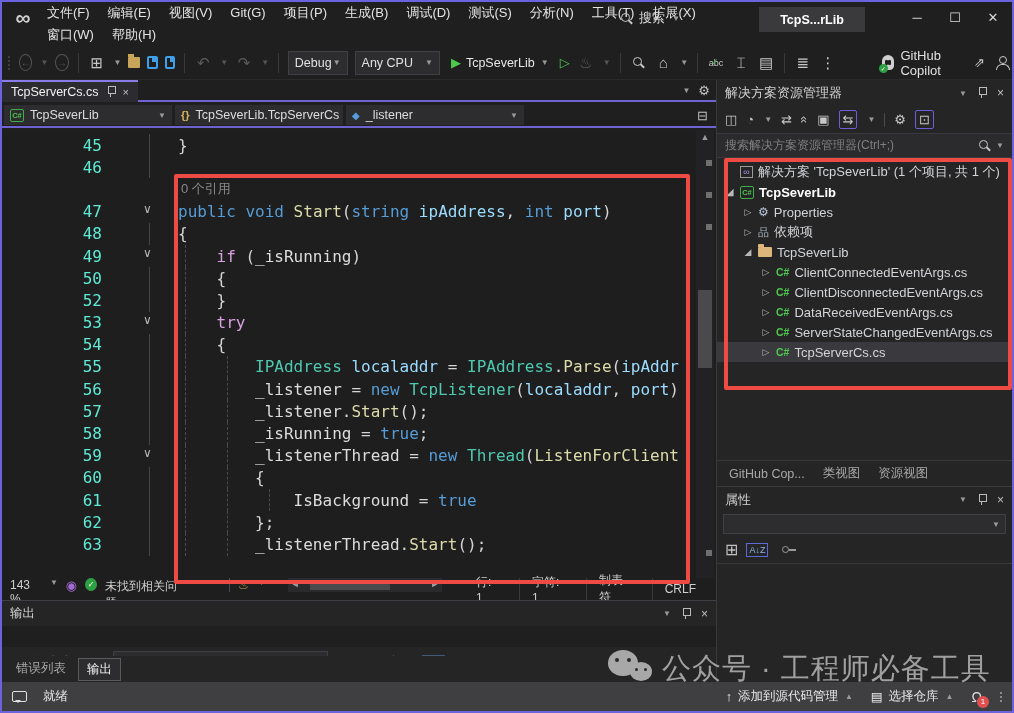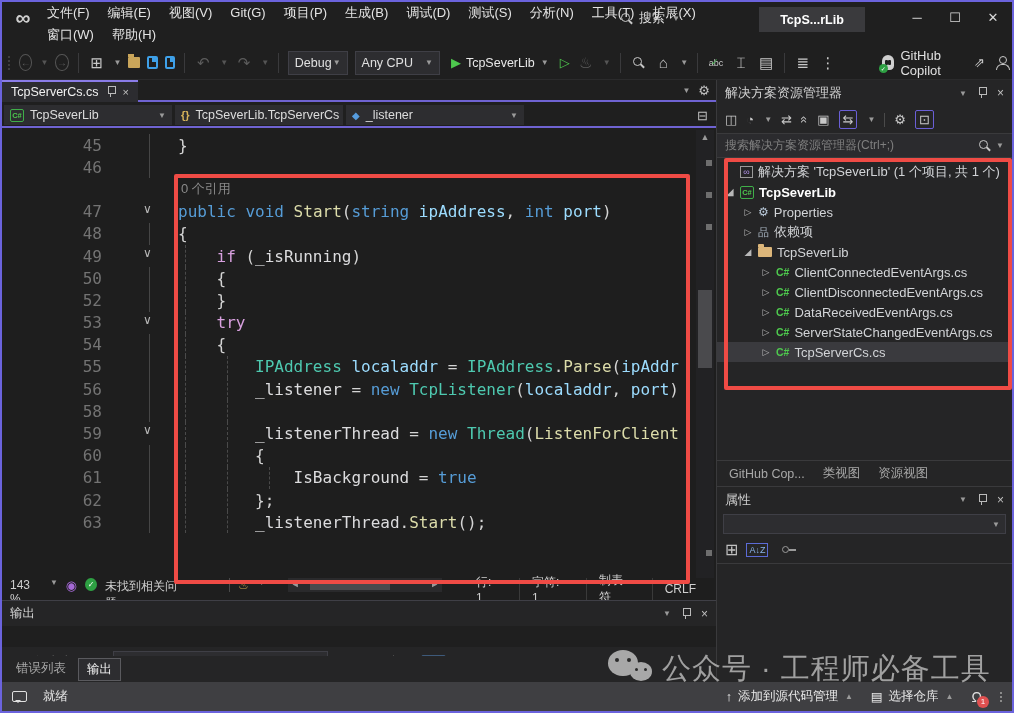--- a/index.html
+++ b/index.html
@@ -57,21 +57,21 @@
   .csbox{width:14px;height:13px;border:1px solid #3fae49;color:#4ec94e;font-size:7.5px;font-weight:bold;
     display:inline-flex;align-items:center;justify-content:center;border-radius:2px;}
   .class-glyph{color:#d8b45a;font-weight:bold;font-size:11px;}
   .field-glyph{color:#569cde;font-size:10px;}
   .split-icon{margin-left:auto;margin-right:6px;color:#c0c0c0;font-size:13px;}
 
   
   .editor{left:0;top:128px;width:714px;height:448px;background:#1e1e1e;padding-top:4px;overflow:hidden;}
   .code-row{position:relative;height:22.2px;display:flex;align-items:center;
     font-family:"DejaVu Sans Mono","Liberation Mono",monospace;font-size:16px;white-space:pre;}
-  .ln{width:100px;text-align:right;color:#737373;flex:none;}
+  .ln{width:100px;text-align:right;color:#5eead4;flex:none;}
   .fold{position:relative;width:76px;flex:none;height:100%;}
   .fold.line::after{content:"";position:absolute;left:47px;top:0;bottom:0;border-left:1px solid #464646;}
   .fold.chev::after{content:"∨";position:absolute;left:41px;top:1px;color:#b8b8b8;font-size:12px;
     font-family:"Liberation Sans",sans-serif;}
   .code{flex:none;}
   .guide{position:absolute;top:0;bottom:0;border-left:1px dashed #4a4a4a;}
   .codelens{margin-left:179px;color:#8a8a8a;font-size:13px;font-family:"Liberation Sans",sans-serif;}
   .tok-kw{color:#569cd6}.tok-ctl{color:#d8a0df}.tok-fn{color:#dcdcaa}.tok-cls{color:#4ec9b0}
   .tok-prm{color:#9cdcfe}.tok-fld{color:#dcdcde}.tok-pln{color:#d4d4d4}
 
@@ -320,21 +320,22 @@
         <div class="code-row"><span class="codelens">0 个引用</span></div>
         <div class="code-row"><span class="ln">47</span><span class="fold chev"></span><span class="code"><span class="tok-kw">public </span><span class="tok-kw">void </span><span class="tok-fn">Start</span><span class="tok-pln">(</span><span class="tok-kw">string </span><span class="tok-prm">ipAddress</span><span class="tok-pln">, </span><span class="tok-kw">int </span><span class="tok-prm">port</span><span class="tok-pln">)</span></span></div>
         <div class="code-row"><span class="ln">48</span><span class="fold line"></span><span class="code"><span class="tok-pln">{</span></span></div>
         <div class="code-row"><span class="ln">49</span><span class="fold chev"></span><span class="guide" style="left: 183px;"></span><span class="code"><span class="tok-pln">    </span><span class="tok-ctl">if</span><span class="tok-pln"> (</span><span class="tok-fld">_isRunning</span><span class="tok-pln">)</span></span></div>
         <div class="code-row"><span class="ln">50</span><span class="fold line"></span><span class="guide" style="left: 183px;"></span><span class="code"><span class="tok-pln">    {</span></span></div>
         <div class="code-row"><span class="ln">52</span><span class="fold line"></span><span class="guide" style="left: 183px;"></span><span class="code"><span class="tok-pln">    }</span></span></div>
         <div class="code-row"><span class="ln">53</span><span class="fold chev"></span><span class="guide" style="left: 183px;"></span><span class="code"><span class="tok-pln">    </span><span class="tok-ctl">try</span></span></div>
         <div class="code-row"><span class="ln">54</span><span class="fold line"></span><span class="guide" style="left: 183px;"></span><span class="code"><span class="tok-pln">    {</span></span></div>
         <div class="code-row"><span class="ln">55</span><span class="fold line"></span><span class="guide" style="left: 183px;"></span><span class="guide" style="left: 225px;"></span><span class="code"><span class="tok-pln">        </span><span class="tok-cls">IPAddress </span><span class="tok-prm">localaddr</span><span class="tok-pln"> = </span><span class="tok-cls">IPAddress</span><span class="tok-pln">.</span><span class="tok-fn">Parse</span><span class="tok-pln">(</span><span class="tok-prm">ipAddr</span></span></div>
         <div class="code-row"><span class="ln">56</span><span class="fold line"></span><span class="guide" style="left: 183px;"></span><span class="guide" style="left: 225px;"></span><span class="code"><span class="tok-pln">        </span><span class="tok-fld">_listener</span><span class="tok-pln"> = </span><span class="tok-kw">new </span><span class="tok-cls">TcpListener</span><span class="tok-pln">(</span><span class="tok-prm">localaddr</span><span class="tok-pln">, </span><span class="tok-prm">port</span><span class="tok-pln">)</span></span></div>
-        <div class="code-row"><span class="ln">58</span><span class="fold line"></span><span class="guide" style="left: 183px;"></span><span class="guide" style="left: 225px;"></span></div>
+        <div class="code-row"><span class="ln">57</span><span class="fold line"></span><span class="guide" style="left: 183px;"></span><span class="guide" style="left: 225px;"></span><span class="code"><span class="tok-pln">        </span><span class="tok-fld">_listener</span><span class="tok-pln">.</span><span class="tok-fn">Start</span><span class="tok-pln">();</span></span></div>
+        <div class="code-row"><span class="ln">58</span><span class="fold line"></span><span class="guide" style="left: 183px;"></span><span class="guide" style="left: 225px;"></span><span class="code"><span class="tok-pln">        </span><span class="tok-fld">_isRunning</span><span class="tok-pln"> = </span><span class="tok-kw">true</span><span class="tok-pln">;</span></span></div>
         <div class="code-row"><span class="ln">59</span><span class="fold chev"></span><span class="guide" style="left: 183px;"></span><span class="guide" style="left: 225px;"></span><span class="code"><span class="tok-pln">        </span><span class="tok-fld">_listenerThread</span><span class="tok-pln"> = </span><span class="tok-kw">new </span><span class="tok-cls">Thread</span><span class="tok-pln">(</span><span class="tok-fn">ListenForClient</span></span></div>
         <div class="code-row"><span class="ln">60</span><span class="fold line"></span><span class="guide" style="left: 183px;"></span><span class="guide" style="left: 225px;"></span><span class="code"><span class="tok-pln">        {</span></span></div>
         <div class="code-row"><span class="ln">61</span><span class="fold line"></span><span class="guide" style="left: 183px;"></span><span class="guide" style="left: 225px;"></span><span class="guide" style="left: 267px;"></span><span class="code"><span class="tok-pln">            </span><span class="tok-fld">IsBackground</span><span class="tok-pln"> = </span><span class="tok-kw">true</span></span></div>
         <div class="code-row"><span class="ln">62</span><span class="fold line"></span><span class="guide" style="left: 183px;"></span><span class="guide" style="left: 225px;"></span><span class="code"><span class="tok-pln">        };</span></span></div>
         <div class="code-row"><span class="ln">63</span><span class="fold line"></span><span class="guide" style="left: 183px;"></span><span class="guide" style="left: 225px;"></span><span class="code"><span class="tok-pln">        </span><span class="tok-fld">_listenerThread</span><span class="tok-pln">.</span><span class="tok-fn">Start</span><span class="tok-pln">();</span></span></div>
       </div>
   </div>
 
   <div class="abs vscroll">
     <span class="arrow" style="top:2px">▲</span>

